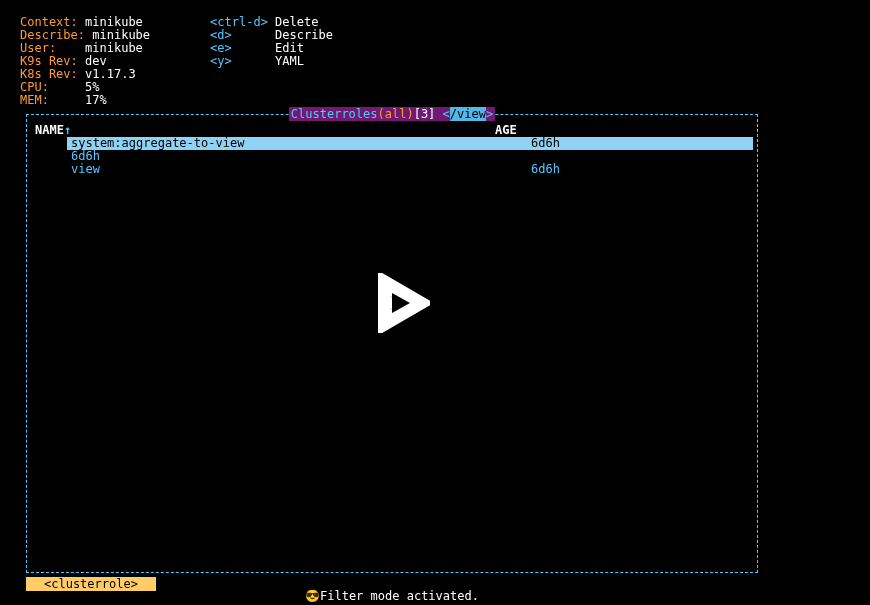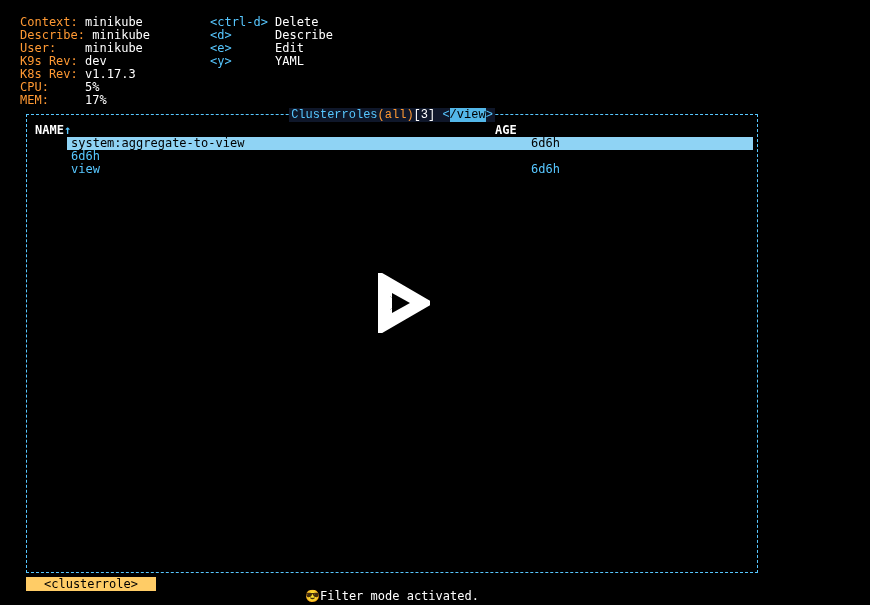--- a/index.html
+++ b/index.html
@@ -49,21 +49,21 @@
     box-sizing: border-box;
   }
   .panel-title {
     position: absolute;
     top: -8px;
     left: 0;
     right: 0;
     text-align: center;
     line-height: 14px;
   }
-  .panel-title > span { background: #0f172a; padding: 0 2px; font-family: Liberation Mono, monospace; }
+  .panel-title > span { background: #701a75; padding: 0 2px; }
   .panel-inner { padding: 8px 4px 4px 4px; }
   .thead {
     display: flex;
     line-height: 14px;
     padding: 0 4px;
     font-weight: bold;
     color: #ffffff;
   }
   .col-name { flex: 0 0 460px; }
   .col-age  { flex: 0 0 40px; text-align: left; }

